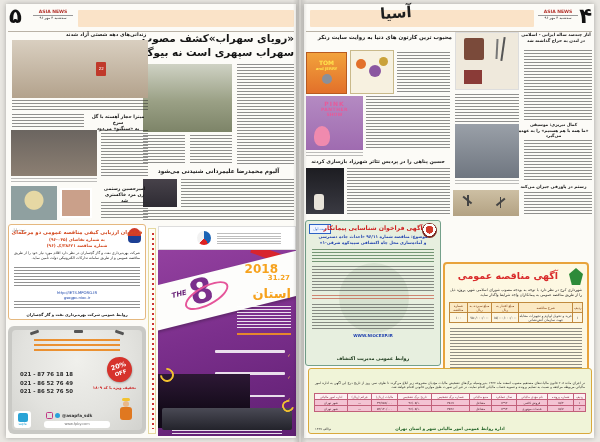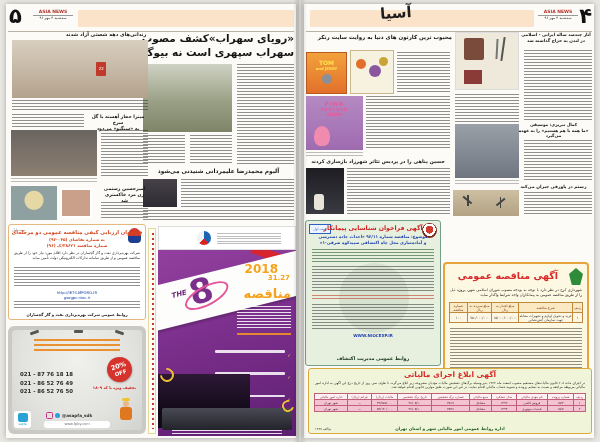--- a/index.html
+++ b/index.html
@@ -142,21 +142,21 @@
       </div>
       <div class="abs" style="left:0;top:24px;right:0;bottom:0;background:linear-gradient(165deg,#93409f 0%,#7b2f8c 45%,#5f1f72 100%);overflow:hidden;">
         <div class="abs" style="right:-14px;top:4px;width:60px;height:9px;background:#d8242e;transform:rotate(20deg);"></div>
         <div class="abs" style="left:-22px;top:18px;width:135%;height:44px;background:#fdfdfb;transform:rotate(-14deg);box-shadow:0 2px 3px rgba(0,0,0,.25);">
           <span class="abs" style="left:36px;top:10px;font-size:7px;font-style:italic;font-weight:bold;color:#6a2579;">THE</span>
           <span class="abs" style="left:54px;top:-4px;font-size:34px;font-weight:bold;color:#7b2f8c;">8</span>
           <span class="abs" style="left:46px;top:12px;width:44px;height:16px;border:2px solid #e5559a;border-radius:50%;transform:rotate(-14deg);"></span>
         </div>
         <div class="abs" style="right:18px;top:12px;font-size:12px;font-weight:bold;color:#f6a21d;">2018</div>
         <div class="abs" style="right:6px;top:24px;font-size:7px;font-weight:bold;color:#f6a21d;">31.27</div>
-        <div class="abs h" style="right:5px;top:36px;font-size:13px;color:#f6a21d;">مناقصه</div>
+        <div class="abs h" style="right:5px;top:36px;font-size:13px;color:#f6a21d;">استان</div>
         <div class="abs txw" style="right:5px;top:56px;width:54px;height:24px;"></div>
         <div class="abs txo" style="right:5px;top:83px;width:54px;height:4px;"></div>
         <div class="abs" style="right:5px;top:92px;width:76px;">
           <div class="chk">
               <span class="tick"></span>
               <div class="bar"></div>
             </div>
           <div class="chk">
               <span class="tick"></span>
               <div class="bar"></div>
@@ -287,21 +287,20 @@
                 <td>۱۰۰</td>
               </tr>
             </tbody>
           </table>
         </div>
       <div class="abs tx" style="left:5px;right:5px;top:64px;height:68px;"></div>
       <div class="abs h ctr" style="left:0;bottom:4px;width:100%;font-size:4.4px;color:#1b5e20;">اداره امور قراردادها و پیمان‌ها - شهرداری کرج</div>
     </div>
 
     <div class="abs" style="left:4px;top:364px;width:284px;height:66px;background:#f0f4d8;border:1.5px solid #d9a93c;border-radius:3px;box-sizing:border-box;">
-      <div class="abs h ctr" style="left:0;top:1px;width:100%;font-size:7.5px;color:#d92b2b;">آگهی ابلاغ اجرای مالیاتی</div>
       <div class="abs rtl" style="left:6px;right:6px;top:12px;font-size:3.3px;color:#222;line-height:1.3;text-align:justify;">
         <span>در اجرای ماده ۲۰۸ قانون مالیات‌های مستقیم مصوب اسفند ماه ۱۳۶۶ بدین‌وسیله برگ‌های تشخیص مالیات مؤدیان مشروحه زیر ابلاغ می‌گردد تا ظرف سی روز از تاریخ درج این آگهی به اداره امور مالیاتی مربوطه مراجعه و نسبت به</span>
         <span>تسلیم پرونده و تسویه حساب مالیاتی اقدام نمایند، در غیر این صورت طبق موازین قانونی اقدام خواهد شد.</span>
       </div>
       <div class="abs t-table" style="left:5px;right:5px;top:24px;">
           <table class="mini">
             <tbody>
               <tr>
                 <th>ردیف</th>
                 <th>شماره پرونده</th>

